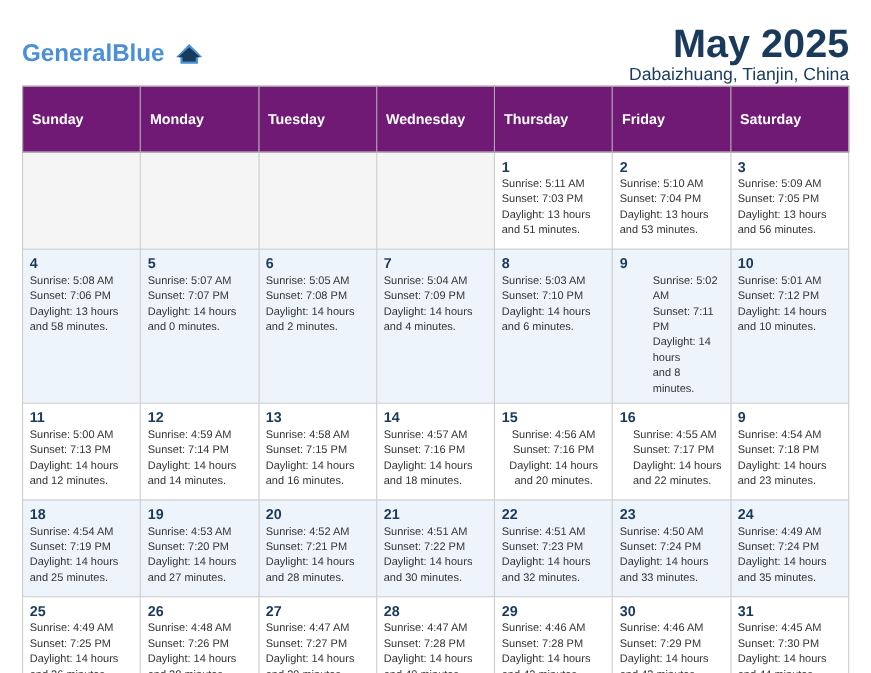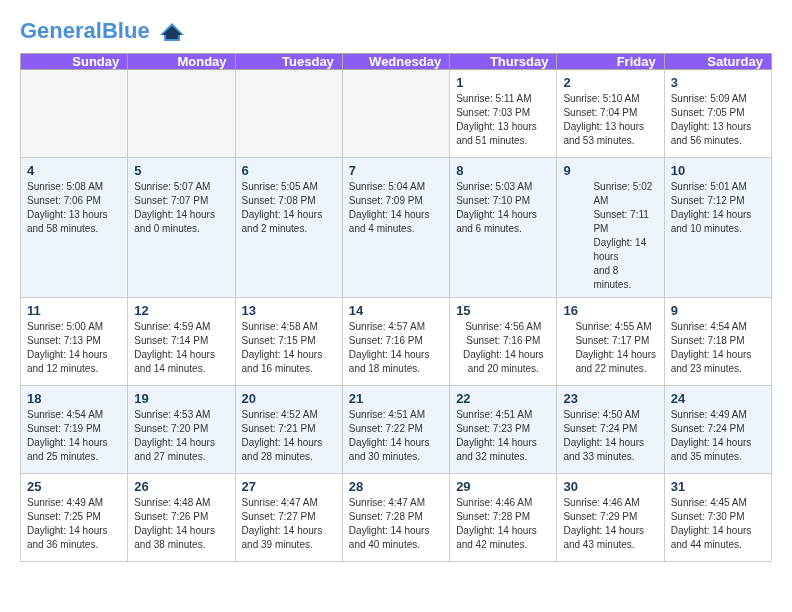--- a/index.html
+++ b/index.html
@@ -7,21 +7,20 @@
       font-family: Arial, sans-serif;
       background: #fff;
       width: 792px;
       min-height: 612px;
       padding: 20px;
     }
     .header {
       display: flex;
       justify-content: space-between;
       align-items: center;
-      margin-bottom: 10px;
     }
     .logo {
       display: flex;
       flex-direction: column;
       align-items: flex-start;
     }
     .logo-text {
       font-size: 22px;
       font-weight: bold;
       color: #1a3a5c;
@@ -42,26 +41,26 @@
     .location-title {
       font-size: 16px;
       color: #1a3a5c;
     }
     .calendar-table {
       width: 100%;
       border-collapse: collapse;
       table-layout: fixed;
     }
     .calendar-table th {
-      background: #8b5cf6;
+      background: #701a75;
       color: #fff;
       font-size: 13px;
       font-weight: bold;
-      text-align: right;
-      padding: 0 8px;
+      text-align: left;
+      padding: 22px 8px;
       border: 1px solid #aaa;
     }
     .calendar-table td {
       border: 1px solid #ccc;
       vertical-align: top;
       padding: 5px 6px;
       height: 88px;
       font-size: 10.5px;
       color: #222;
       background: #fff;
@@ -88,20 +87,24 @@
 
 <div class="header">
   <div class="logo">
     <div class="logo-text">
       <span>General</span><span style="color:#4a90d9">Blue</span>
       <svg width="28" height="22" viewBox="0 0 28 22" style="display:inline-block;vertical-align:middle;margin-left:2px;">
         <polygon points="14,2 26,14 22,14 22,20 6,20 6,14 2,14" fill="#4a90d9"></polygon>
         <polygon points="14,5 24,14 20,14 20,18 8,18 8,14 4,14" fill="#1a3a5c"></polygon>
       </svg>
     </div>
+  </div>
+  <div class="title-block">
+    <div class="month-title">May 2025</div>
+    <div class="location-title">Dabaizhuang, Tianjin, China</div>
   </div>
 </div>
 
 <table class="calendar-table">
   <thead>
     <tr>
       <th>Sunday</th>
       <th>Monday</th>
       <th>Tuesday</th>
       <th>Wednesday</th>

